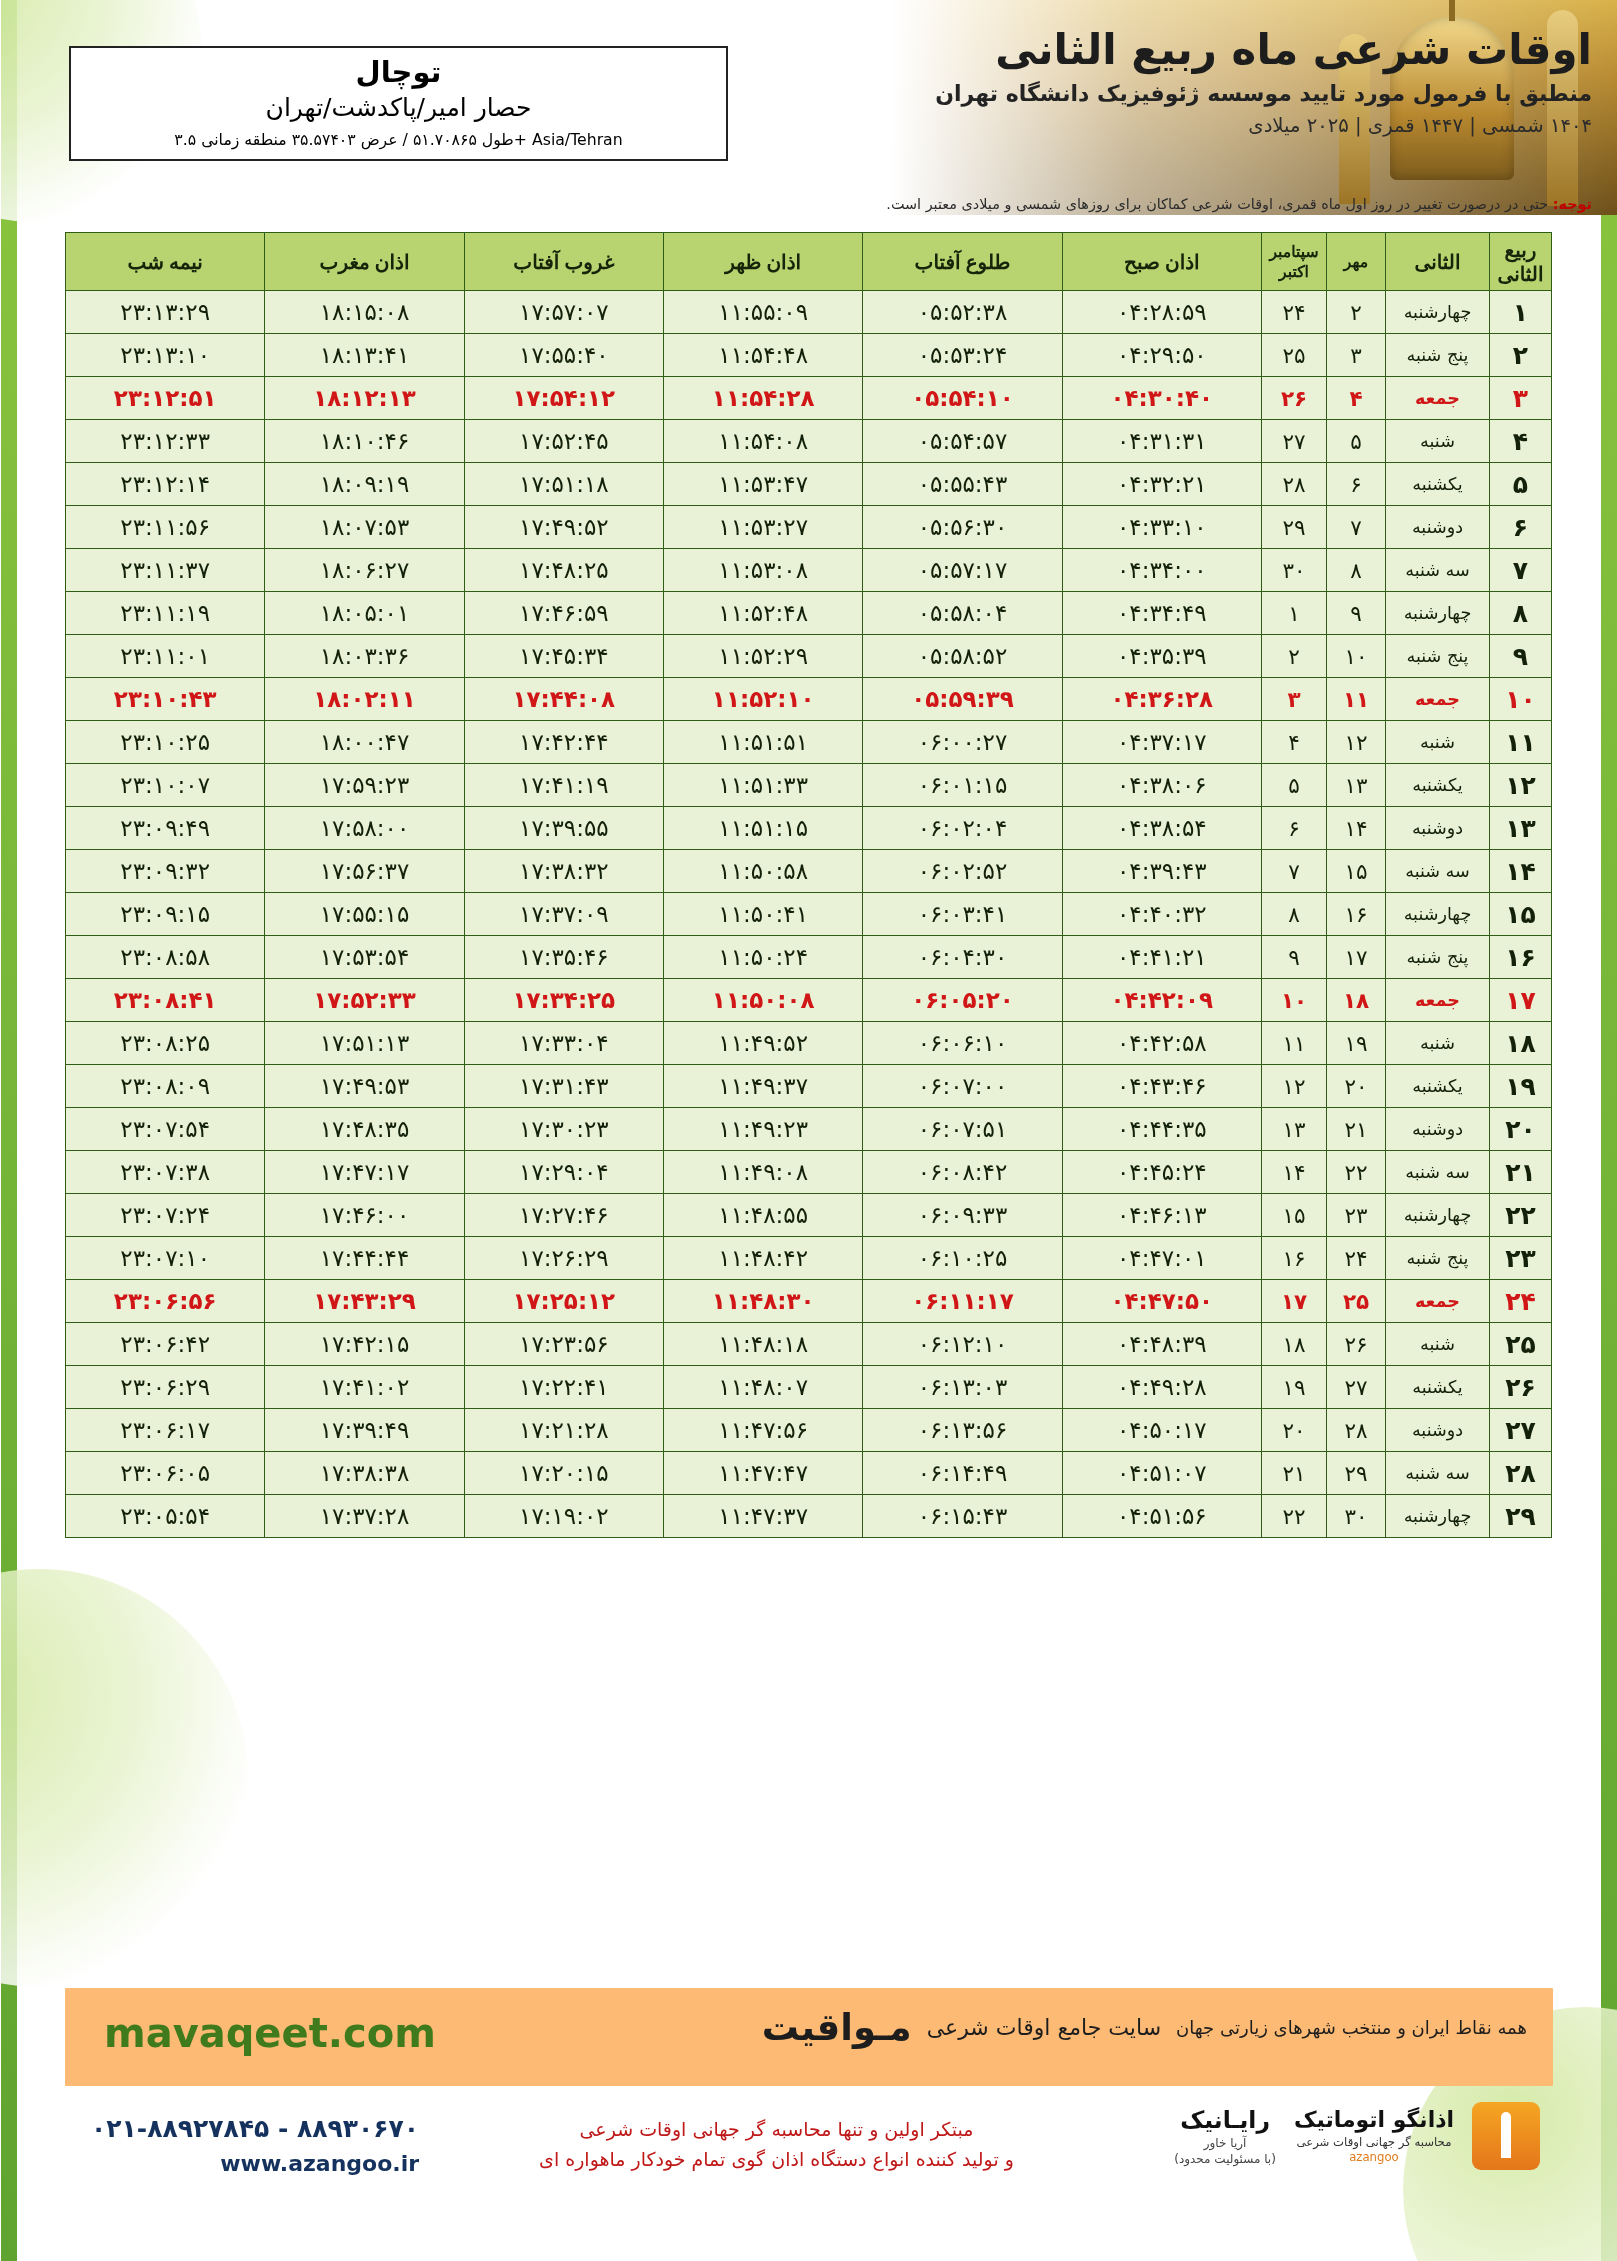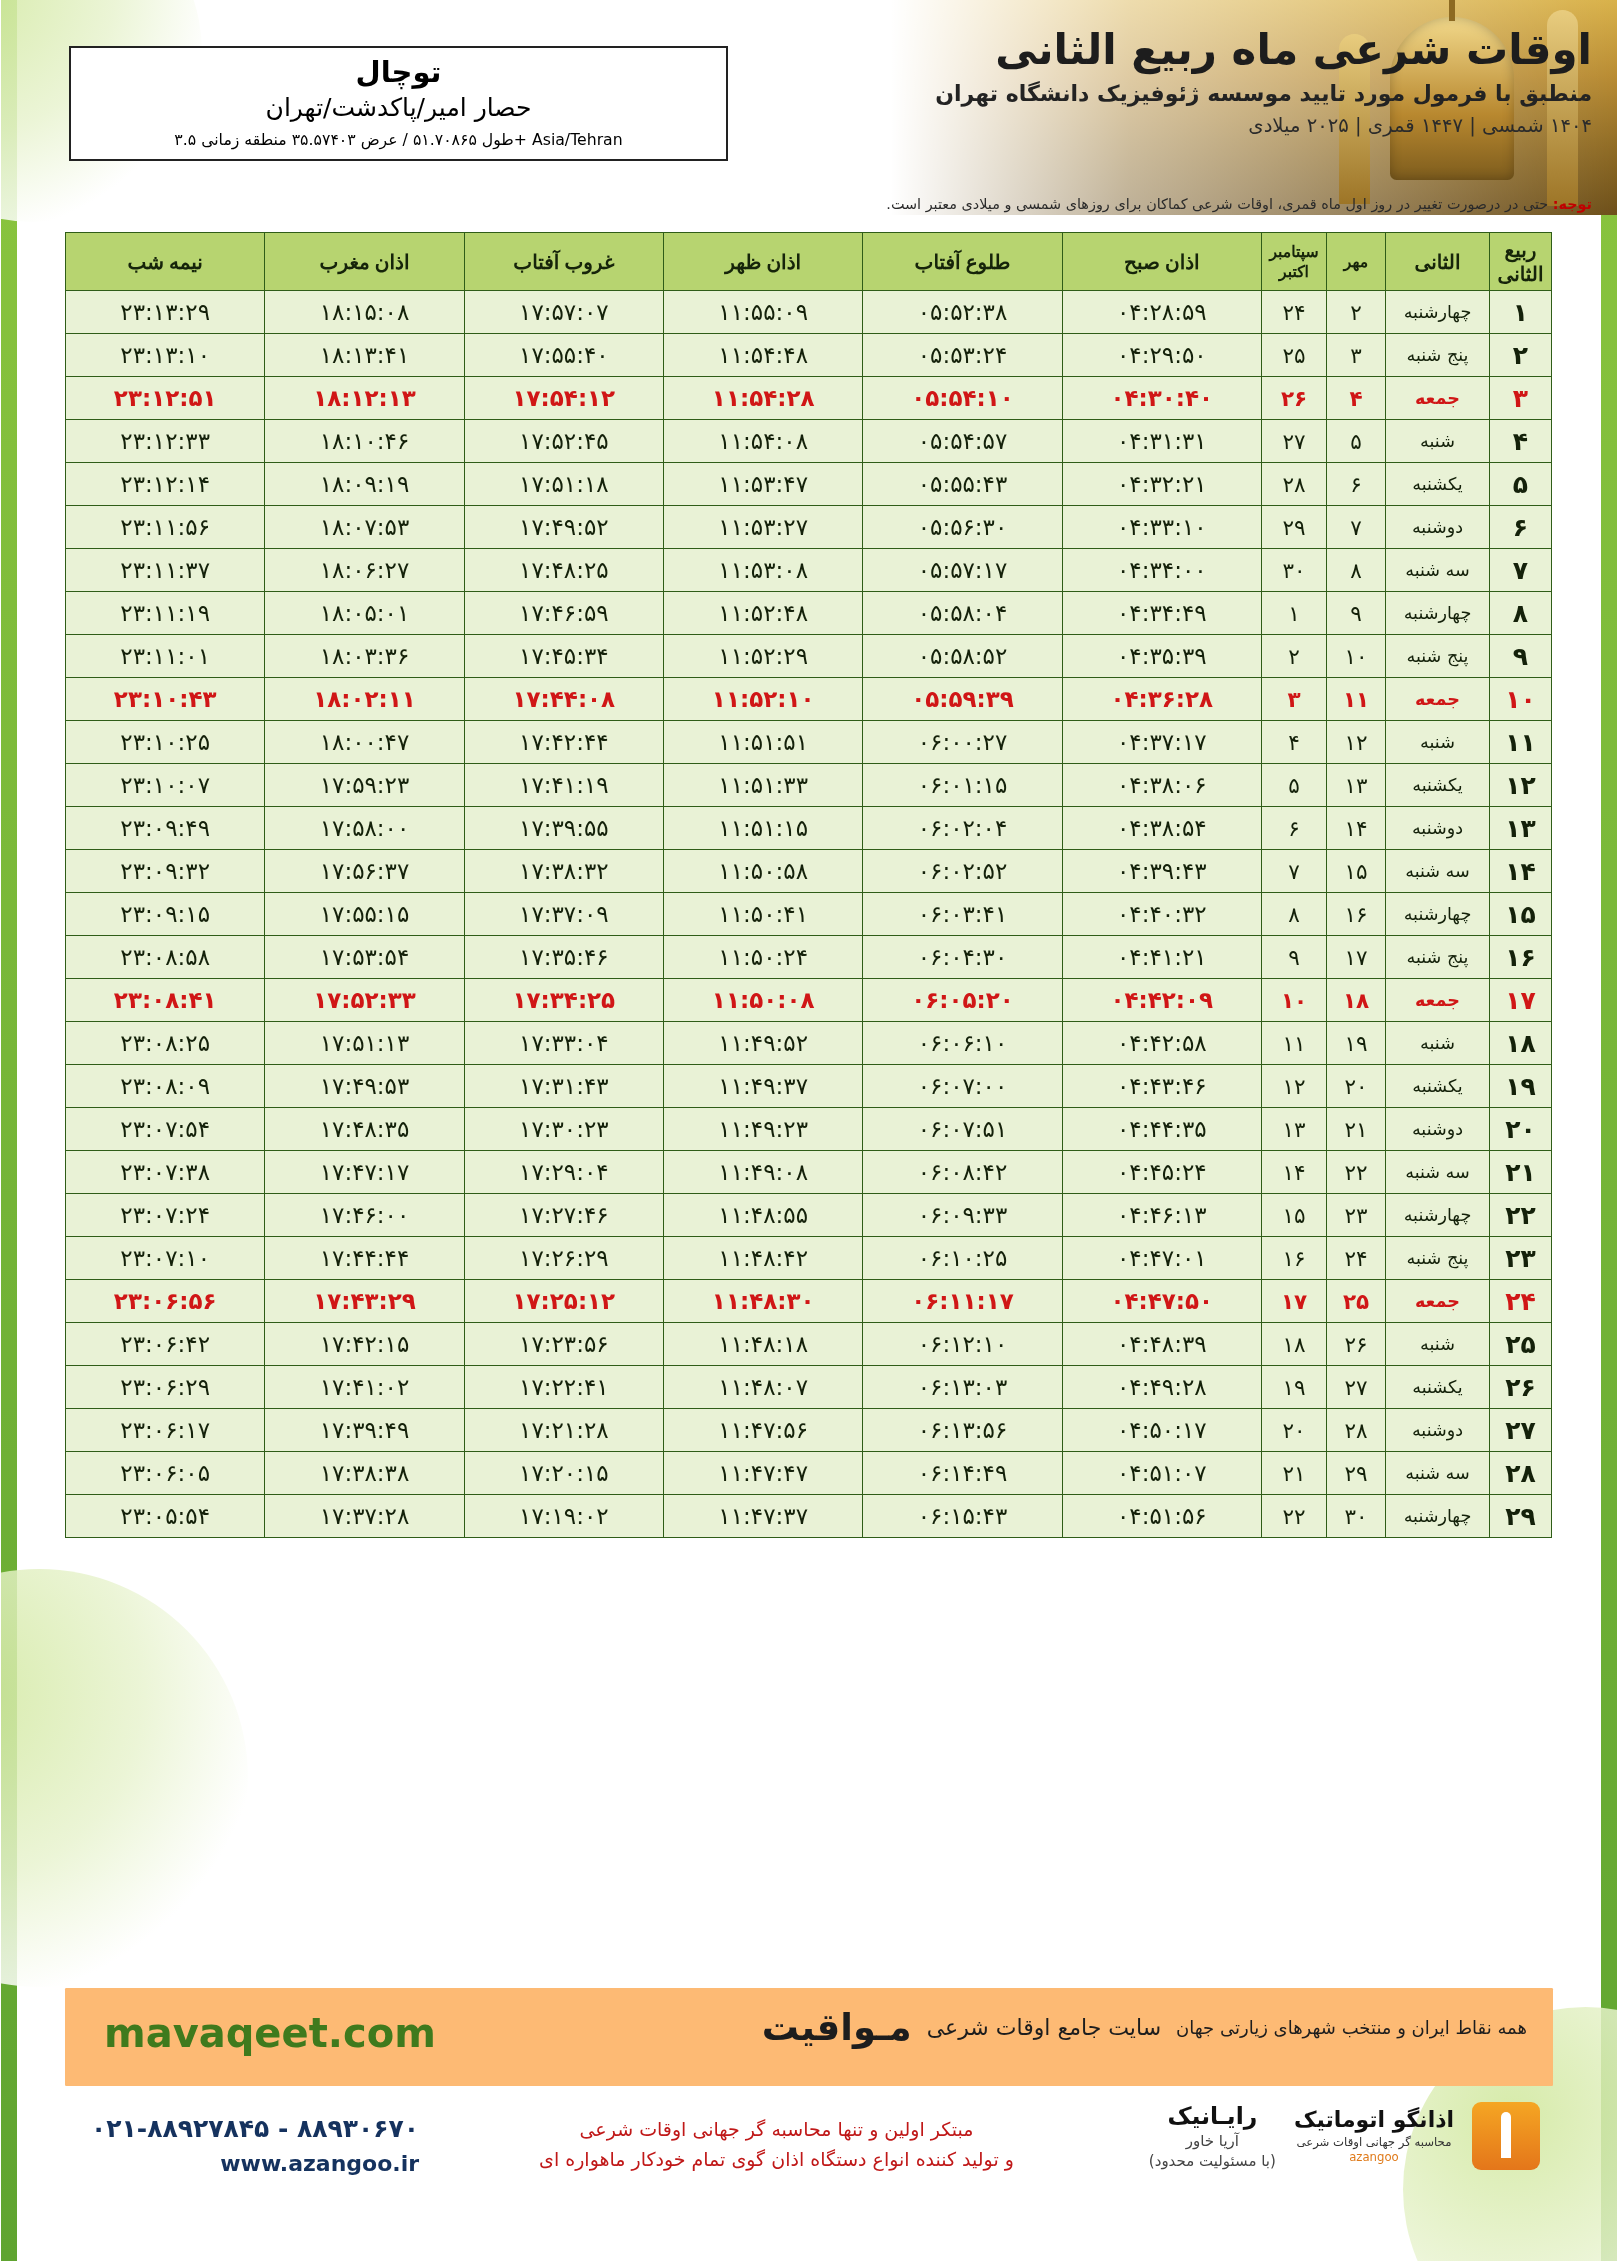--- a/index.html
+++ b/index.html
@@ -163,21 +163,21 @@
   .logo-orange{
     width:68px;height:68px;background:linear-gradient(180deg,#f5a623,#e4761a);
     border-radius:9px;position:relative;
   }
   .logo-orange:after{
     content:"";position:absolute;left:50%;top:10.4px;margin-left:-5.2px;width:10.4px;height:46px;
     background:#fff;border-radius:5.2px 5.2px 0 0;
   }
   .brand-rayanic{text-align:center;direction:rtl;}
   .brand-rayanic .nm{font-size:23.5px;font-weight:bold;color:#111;}
-  .brand-rayanic .tg{font-size:15px;color:#444;margin-top:2px;}
+  .brand-rayanic .tg{font-size:12px;color:#444;margin-top:2px;}
 </style>
 </head>
 <body>
 
 <div class="edge-left"></div>
 <div class="edge-right"></div>
 <div class="corner-blob blob-tl"></div>
 <div class="corner-blob blob-bl"></div>
 <div class="corner-blob blob-br"></div>
 

